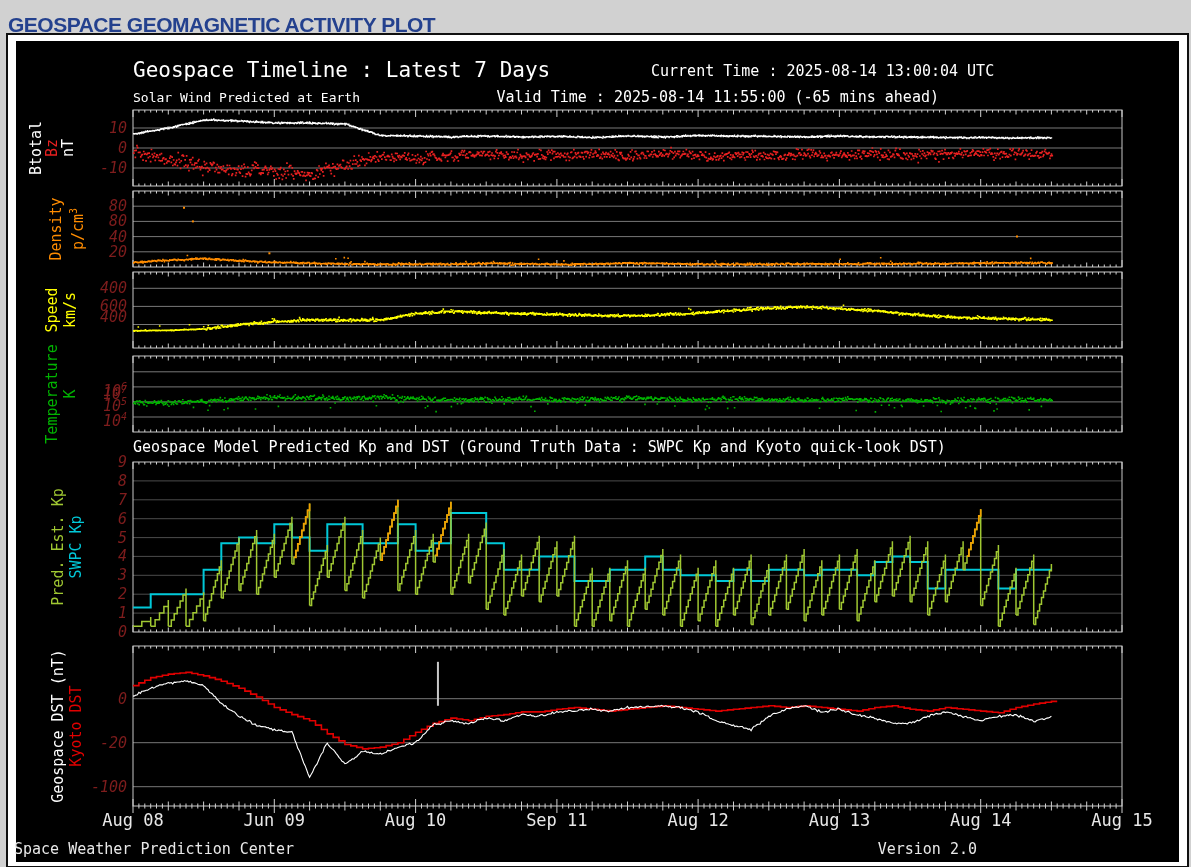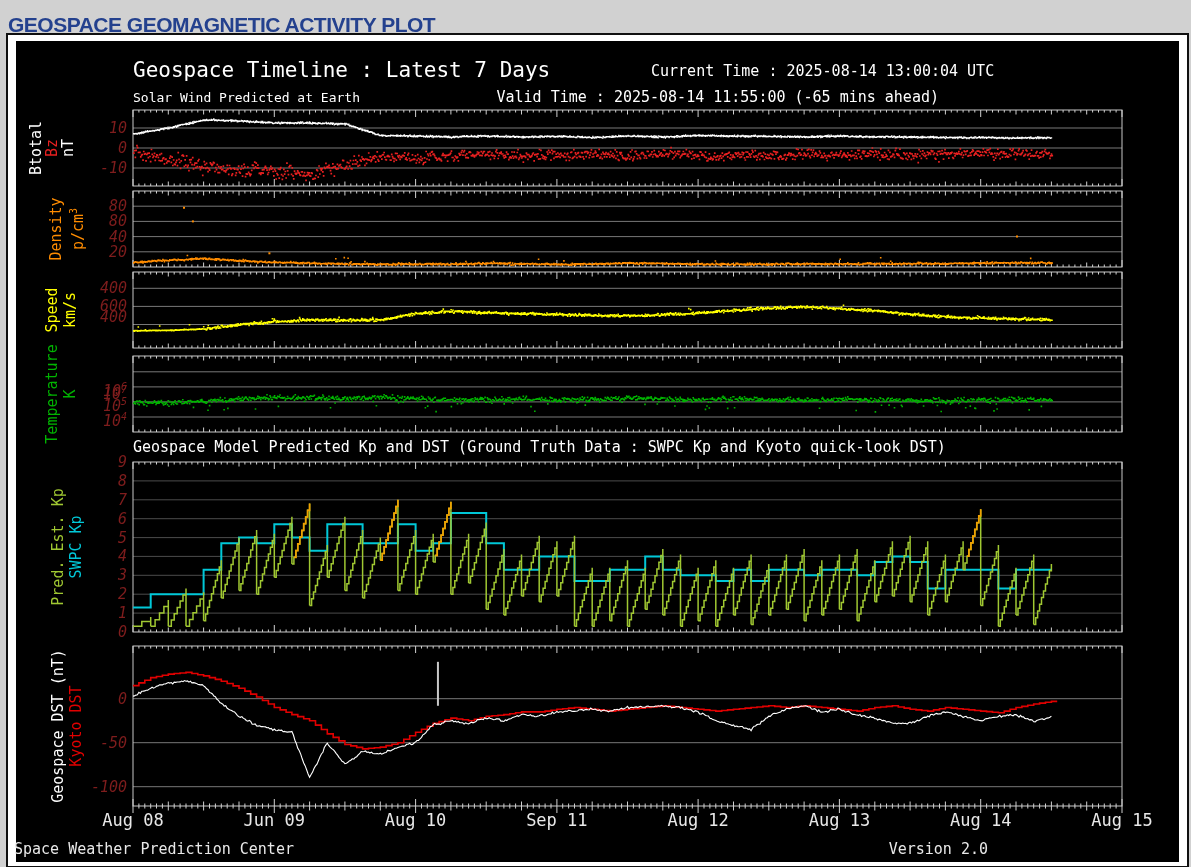--- a/index.html
+++ b/index.html
@@ -80,21 +80,21 @@
       <path d="M133 696.1L134.5 695.9L135.9 695.1L137.4 694.7L138.9 692.2L140.4 693.4L141.8 691.2L143.3 691.1L144.8 690.9L146.2 690.2L147.7 690.2L149.2 689.1L150.7 688.2L152.1 687.2L153.6 688.2L155.1 687.4L156.5 686.3L158.0 685.9L159.5 684.9L161.0 684.9L162.4 684.9L163.9 684.0L165.4 684.0L166.8 683.2L168.3 682.5L169.8 683.1L171.3 682.6L172.7 683.9L174.2 682.1L175.7 682.4L177.2 682.0L178.6 682.0L180.1 681.9L181.6 681.1L183.0 681.7L184.5 680.6L186.0 681.2L187.5 680.9L188.9 682.1L190.4 681.2L191.9 682.8L193.3 682.6L194.8 682.9L196.3 683.4L197.8 684.3L199.2 684.6L200.7 684.9L202.2 684.7L203.6 685.9L205.1 687.0L206.6 688.8L208.1 689.7L209.5 692.4L211.0 693.1L212.5 694.0L213.9 696.1L215.4 696.8L216.9 699.3L218.4 700.3L219.8 702.6L221.3 703.3L222.8 704.2L224.2 706.1L225.7 705.7L227.2 708.3L228.7 709.2L230.1 710.1L231.6 710.5L233.1 711.5L234.5 712.0L236.0 713.7L237.5 715.6L239.0 716.7L240.4 717.3L241.9 716.6L243.4 718.4L244.9 719.0L246.3 720.5L247.8 721.2L249.3 720.4L250.7 721.4L252.2 724.2L253.7 724.3L255.2 723.9L256.6 725.9L258.1 726.1L259.6 725.8L261.0 726.6L262.5 726.6L264.0 726.8L265.5 726.9L266.9 727.7L268.4 727.6L269.9 728.9L271.3 728.5L272.8 730.4L274.3 729.1L275.8 730.5L277.2 730.7L278.7 729.9L280.2 730.4L281.6 730.2L283.1 731.7L284.6 731.4L286.1 731.9L287.5 732.1L289.0 731.9L290.5 731.9L291.9 731.5L293.4 735.0L294.9 740.2L296.4 743.8L297.8 748.3L299.3 750.8L300.8 754.4L302.2 758.8L303.7 763.0L305.2 765.9L306.7 770.0L308.1 774.0L309.6 777.2L311.1 774.5L312.6 772.1L314.0 768.5L315.5 765.9L317.0 764.1L318.4 760.7L319.9 757.1L321.4 754.0L322.9 752.3L324.3 747.5L325.8 745.1L327.3 743.2L328.7 745.5L330.2 747.1L331.7 748.6L333.2 749.6L334.6 751.1L336.1 753.3L337.6 755.1L339.0 757.3L340.5 759.0L342.0 761.3L343.5 761.9L344.9 763.7L346.4 763.2L347.9 762.3L349.3 760.9L350.8 760.2L352.3 758.8L353.8 759.1L355.2 757.5L356.7 756.7L358.2 754.9L359.6 753.7L361.1 751.5L362.6 751.7L364.1 751.5L365.5 751.0L367.0 752.4L368.5 752.0L369.9 753.0L371.4 752.1L372.9 753.5L374.4 753.7L375.8 753.8L377.3 753.5L378.8 754.0L380.3 753.2L381.7 754.2L383.2 753.4L384.7 752.7L386.1 752.5L387.6 750.4L389.1 750.6L390.6 750.9L392.0 750.0L393.5 749.2L395.0 748.2L396.4 748.3L397.9 747.6L399.4 747.1L400.9 746.6L402.3 746.0L403.8 746.1L405.3 745.7L406.7 744.3L408.2 744.2L409.7 743.3L411.2 744.6L412.6 744.4L414.1 743.0L415.6 741.9L417.0 740.5L418.5 740.4L420.0 738.8L421.5 737.3L422.9 734.8L424.4 734.0L425.9 732.7L427.3 730.4L428.8 729.5L430.3 726.7L431.8 726.3L433.2 724.6L434.7 723.4L436.2 724.4L437.6 724.0L439.1 724.1L440.6 724.6L442.1 723.0L443.5 722.9L445.0 721.1L446.5 721.2L447.9 721.3L449.4 721.3L450.9 720.9L452.4 720.4L453.8 721.9L455.3 721.2L456.8 722.2L458.3 721.5L459.7 722.6L461.2 722.7L462.7 722.8L464.1 724.1L465.6 722.8L467.1 723.5L468.6 723.9L470.0 723.0L471.5 722.2L473.0 722.8L474.4 722.2L475.9 721.5L477.4 719.6L478.9 719.6L480.3 719.5L481.8 719.1L483.3 719.7L484.7 717.7L486.2 718.7L487.7 718.6L489.2 717.7L490.6 718.6L492.1 718.9L493.6 719.7L495.0 719.5L496.5 718.9L498.0 718.9L499.5 719.1L500.9 721.1L502.4 721.1L503.9 721.5L505.3 719.9L506.8 720.5L508.3 719.3L509.8 718.9L511.2 718.4L512.7 717.4L514.2 717.0L515.6 716.6L517.1 715.7L518.6 716.3L520.1 715.4L521.5 714.6L523.0 714.0L524.5 714.4L526.0 714.7L527.4 715.5L528.9 715.4L530.4 714.7L531.8 715.9L533.3 715.7L534.8 716.8L536.3 716.8L537.7 716.1L539.2 715.8L540.7 714.8L542.1 714.6L543.6 715.6L545.1 715.7L546.6 714.9L548.0 714.2L549.5 714.0L551.0 713.9L552.4 712.1L553.9 713.6L555.4 712.6L556.9 711.5L558.3 712.4L559.8 711.7L561.3 711.8L562.7 712.3L564.2 711.6L565.7 711.1L567.2 711.5L568.6 710.4L570.1 710.5L571.6 711.1L573.0 711.4L574.5 711.4L576.0 711.3L577.5 711.1L578.9 709.8L580.4 709.8L581.9 709.4L583.3 710.5L584.8 709.7L586.3 709.4L587.8 709.8L589.2 710.0L590.7 708.0L592.2 709.2L593.7 709.5L595.1 709.0L596.6 710.0L598.1 710.4L599.5 709.8L601.0 711.3L602.5 710.5L604.0 710.1L605.4 710.7L606.9 710.9L608.4 711.9L609.8 711.0L611.3 710.9L612.8 710.8L614.3 709.6L615.7 709.8L617.2 709.3L618.7 709.9L620.1 709.0L621.6 708.2L623.1 709.1L624.6 708.5L626.0 707.6L627.5 706.4L629.0 708.6L630.4 707.5L631.9 707.3L633.4 707.7L634.9 707.1L636.3 706.9L637.8 707.6L639.3 706.8L640.7 706.3L642.2 707.1L643.7 707.2L645.2 707.2L646.6 706.3L648.1 706.0L649.6 706.8L651.0 706.8L652.5 706.7L654.0 706.8L655.5 706.0L656.9 706.3L658.4 705.8L659.9 706.2L661.3 705.3L662.8 706.1L664.3 706.4L665.8 705.8L667.2 706.6L668.7 706.9L670.2 706.3L671.7 707.8L673.1 707.2L674.6 707.5L676.1 706.5L677.5 706.8L679.0 706.6L680.5 708.2L682.0 707.1L683.4 709.1L684.9 709.6L686.4 708.8L687.8 709.3L689.3 709.7L690.8 709.6L692.3 711.0L693.7 712.0L695.2 710.7L696.7 711.1L698.1 711.6L699.6 713.9L701.1 714.2L702.6 713.2L704.0 714.1L705.5 715.5L707.0 715.8L708.4 716.0L709.9 718.3L711.4 718.6L712.9 719.6L714.3 720.0L715.8 720.4L717.3 721.2L718.7 721.7L720.2 722.4L721.7 721.9L723.2 722.6L724.6 722.3L726.1 723.6L727.6 723.7L729.0 724.3L730.5 724.8L732.0 725.6L733.5 725.0L734.9 726.6L736.4 726.1L737.9 726.6L739.4 726.7L740.8 726.5L742.3 726.5L743.8 728.2L745.2 728.0L746.7 728.2L748.2 729.3L749.7 728.9L751.1 730.8L752.6 727.9L754.1 726.2L755.5 726.0L757.0 724.6L758.5 724.2L760.0 724.2L761.4 721.4L762.9 721.3L764.4 720.0L765.8 718.2L767.3 717.7L768.8 716.1L770.3 716.3L771.7 714.9L773.2 713.5L774.7 713.2L776.1 713.5L777.6 712.9L779.1 712.5L780.6 712.1L782.0 710.3L783.5 710.8L785.0 710.0L786.4 708.4L787.9 708.5L789.4 708.6L790.9 708.5L792.3 707.2L793.8 707.7L795.3 707.1L796.7 706.9L798.2 707.4L799.7 706.7L801.2 706.0L802.6 706.3L804.1 706.0L805.6 705.9L807.1 706.3L808.5 707.0L810.0 707.0L811.5 709.0L812.9 709.3L814.4 708.7L815.9 709.5L817.4 711.7L818.8 710.0L820.3 711.9L821.8 712.1L823.2 712.0L824.7 711.8L826.2 711.3L827.7 712.3L829.1 711.3L830.6 709.4L832.1 709.9L833.5 709.8L835.0 710.2L836.5 710.0L838.0 708.0L839.4 708.7L840.9 710.0L842.4 710.8L843.8 710.5L845.3 712.2L846.8 711.7L848.3 711.2L849.7 712.2L851.2 713.6L852.7 714.4L854.1 714.2L855.6 714.7L857.1 715.0L858.6 715.4L860.0 714.4L861.5 716.6L863.0 715.8L864.4 715.5L865.9 716.7L867.4 717.2L868.9 717.7L870.3 716.3L871.8 717.4L873.3 717.3L874.8 718.7L876.2 718.7L877.7 720.0L879.2 719.1L880.6 719.4L882.1 720.6L883.6 720.4L885.1 720.7L886.5 722.1L888.0 721.6L889.5 721.7L890.9 722.5L892.4 723.1L893.9 723.5L895.4 723.0L896.8 723.9L898.3 723.0L899.8 723.2L901.2 723.6L902.7 723.1L904.2 723.5L905.7 723.3L907.1 724.1L908.6 722.8L910.1 722.1L911.5 723.1L913.0 721.6L914.5 722.5L916.0 721.2L917.4 720.2L918.9 720.9L920.4 719.8L921.8 718.6L923.3 717.5L924.8 717.1L926.3 717.4L927.7 715.9L929.2 716.9L930.7 714.4L932.1 714.2L933.6 715.1L935.1 714.0L936.6 713.4L938.0 714.1L939.5 713.8L941.0 713.9L942.4 712.2L943.9 711.9L945.4 712.6L946.9 712.1L948.3 712.3L949.8 712.8L951.3 712.7L952.8 714.1L954.2 714.5L955.7 713.7L957.2 714.5L958.6 715.9L960.1 715.2L961.6 716.2L963.1 717.5L964.5 716.7L966.0 716.3L967.5 717.7L968.9 717.8L970.4 717.6L971.9 718.6L973.4 719.1L974.8 720.0L976.3 720.0L977.8 719.8L979.2 720.5L980.7 720.6L982.2 720.9L983.7 720.3L985.1 718.9L986.6 718.6L988.1 718.5L989.5 717.9L991.0 718.0L992.5 717.5L994.0 717.4L995.4 717.3L996.9 717.2L998.4 716.5L999.8 715.2L1001.3 717.2L1002.8 716.0L1004.3 715.7L1005.7 715.9L1007.2 714.8L1008.7 715.5L1010.1 714.5L1011.6 715.2L1013.1 715.8L1014.6 714.6L1016.0 714.6L1017.5 715.7L1019.0 717.1L1020.5 715.4L1021.9 716.9L1023.4 716.9L1024.9 718.4L1026.3 718.7L1027.8 718.6L1029.3 719.9L1030.8 719.6L1032.2 720.0L1033.7 721.8L1035.2 721.9L1036.6 720.5L1038.1 719.9L1039.6 719.5L1041.1 719.0L1042.5 718.9L1044.0 719.7L1045.5 718.8L1046.9 718.1L1048.4 717.9L1049.9 717.3L1051.4 716.1" stroke="#ffffff" stroke-width="1.1" fill="none"></path>
     </svg>
 
   <div id="overlay">
     <div class="t big" style="left:133px;top:58px;">Geospace Timeline : Latest 7 Days</div>
     <div class="t med" style="left:651px;top:62px;">Current Time : 2025-08-14 13:00:04 UTC</div>
     <div class="t sml" style="left:133px;top:90px;">Solar Wind Predicted at Earth</div>
     <div class="t med" style="right:61px;top:88px;">Valid Time : 2025-08-14 11:55:00 (-65 mins ahead)</div>
     <div class="t med" style="left:133px;top:438px;">Geospace Model Predicted Kp and DST (Ground Truth Data : SWPC Kp and Kyoto quick-look DST)</div>
     <div class="t ftr" style="left:14px;top:840px;">Space Weather Prediction Center</div>
-    <div class="t ftr" style="right:12px;top:840px;">Version 2.0</div>
+    <div class="t ftr" style="right:23px;top:840px;">Version 2.0</div>
     <div id="gen">
         <div class="t ytl" style="top: 118px;">10</div>
         <div class="t ytl" style="top: 138px;">0</div>
         <div class="t ytl" style="top: 158px;">-10</div>
         <div class="t rot" style="left: -54px; top: 138px; color: rgb(255, 255, 255);">Btotal</div>
         <div class="t rot" style="left: -38px; top: 138px; color: rgb(232, 32, 32);">Bz</div>
         <div class="t rot" style="left: -22px; top: 138px; color: rgb(255, 255, 255);">nT</div>
         <div class="t ytl" style="top: 196.2px;">80</div>
         <div class="t ytl" style="top: 211.4px;">80</div>
         <div class="t ytl" style="top: 226.6px;">40</div>
@@ -118,21 +118,21 @@
         <div class="t ytl" style="top: 508.667px;">6</div>
         <div class="t ytl" style="top: 527.556px;">5</div>
         <div class="t ytl" style="top: 546.444px;">4</div>
         <div class="t ytl" style="top: 565.333px;">3</div>
         <div class="t ytl" style="top: 584.222px;">2</div>
         <div class="t ytl" style="top: 603.111px;">1</div>
         <div class="t ytl" style="top: 622px;">0</div>
         <div class="t rot" style="left: -32px; top: 537px; color: rgb(160, 200, 50);">Pred. Est. Kp</div>
         <div class="t rot" style="left: -14px; top: 537px; color: rgb(0, 200, 216);">SWPC Kp</div>
         <div class="t ytl" style="top: 688.747px;">0</div>
-        <div class="t ytl" style="top: 732.703px;">-50</div>
+        <div class="t ytl" style="top: 732.703px;">-20</div>
         <div class="t ytl" style="top: 776.659px;">-100</div>
         <div class="t rot" style="left: -32px; top: 716px; color: rgb(255, 255, 255);">Geospace DST (nT)</div>
         <div class="t rot" style="left: -14px; top: 716px; color: rgb(224, 0, 0);">Kyoto DST</div>
         <div class="t xdl" style="left: 88px; top: 810px; width: 90px;">Aug 08</div>
         <div class="t xdl" style="left: 229.286px; top: 810px; width: 90px;">Jun 09</div>
         <div class="t xdl" style="left: 370.571px; top: 810px; width: 90px;">Aug 10</div>
         <div class="t xdl" style="left: 511.857px; top: 810px; width: 90px;">Sep 11</div>
         <div class="t xdl" style="left: 653.143px; top: 810px; width: 90px;">Aug 12</div>
         <div class="t xdl" style="left: 794.429px; top: 810px; width: 90px;">Aug 13</div>
         <div class="t xdl" style="left: 935.714px; top: 810px; width: 90px;">Aug 14</div>

